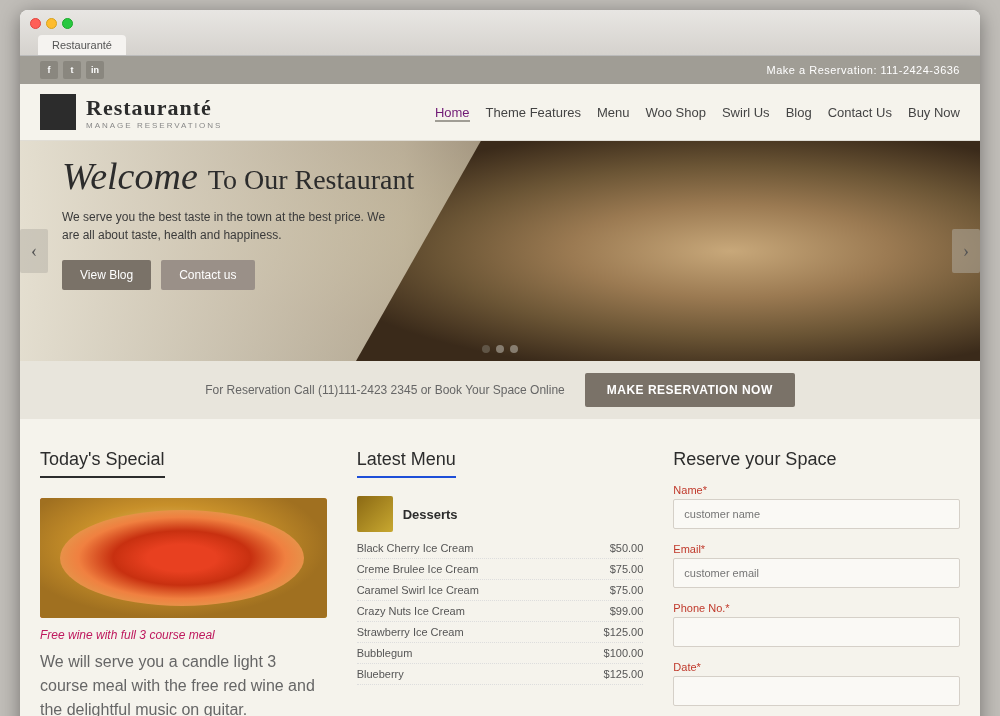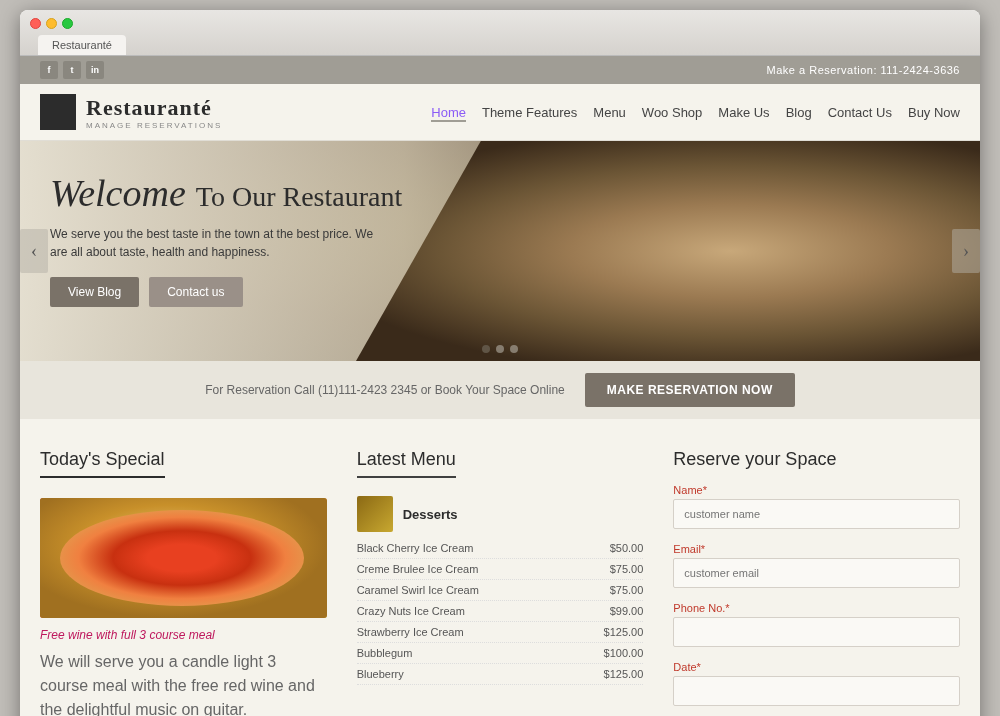--- a/index.html
+++ b/index.html
@@ -94,21 +94,21 @@
     .nav-item {
       font-size: 13px;
       color: #444;
       cursor: pointer;
       font-family: Arial, sans-serif;
       padding: 2px 0;
       text-decoration: none;
       white-space: nowrap;
     }
     .nav-item.active {
-      color: #8b5cf6;
+      color: #701a75;
       border-bottom: 2px solid #a09d95;
       padding-bottom: 0;
     }
     
     .hero {
       position: relative;
       height: 220px;
       background: linear-gradient(to right, rgba(240,230,210,0.9) 35%, rgba(180,160,130,0.5) 60%, rgba(100,80,60,0.3) 100%);
       overflow: hidden;
     }
@@ -120,22 +120,23 @@
       opacity: 0.85;
     }
     .hero-overlay {
       position: absolute;
       inset: 0;
       background: linear-gradient(to right, rgba(240,235,220,0.92) 0%, rgba(220,210,185,0.7) 40%, transparent 70%);
     }
     .hero-content {
       position: relative;
       z-index: 2;
-      padding: 30px 30px;
+      padding: 13px 30px;
       max-width: 50%;
+      margin-left: 12px;
     }
     .hero-title-welcome {
       font-size: 38px;
       font-family: Georgia, serif;
       color: #2c2c2c;
       font-style: italic;
       display: inline;
     }
     .hero-title-sub {
       font-size: 28px;
@@ -291,21 +292,21 @@
       margin-bottom: 8px;
     }
     .special-desc {
       font-size: 16px;
       color: #666;
       font-family: Arial, sans-serif;
       line-height: 1.5;
     }
     
     .menu-section {}
-    .menu-section .section-title { border-bottom: 2px solid #404040; color: #2c2c2c; }
+    .menu-section .section-title { border-bottom: 2px solid #1d4ed8; color: #2c2c2c; }
     .menu-category {
       display: flex;
       align-items: center;
       gap: 10px;
       margin: 10px 0 6px 0;
     }
     .menu-category-img {
       width: 36px; height: 36px;
       background: linear-gradient(135deg, #8b6914, #c8a830);
       border-radius: 2px;
@@ -383,21 +384,21 @@
         <div class="logo-text-wrap">
           <div class="logo-name">Restauranté</div>
           <div class="logo-tagline">Manage Reservations</div>
         </div>
       </div>
       <nav class="main-nav">
         <a class="nav-item active">Home</a>
         <a class="nav-item">Theme Features</a>
         <a class="nav-item">Menu</a>
         <a class="nav-item">Woo Shop</a>
-        <a class="nav-item">Make Us</a>
+        <a class="nav-item">Swirl Us</a>
         <a class="nav-item">Blog</a>
         <a class="nav-item">Contact Us</a>
         <a class="nav-item">Buy Now</a>
       </nav>
     </div>
 
     <div class="hero">
       <div class="hero-bg"></div>
       <div class="hero-food-visual"></div>
       <div class="hero-overlay"></div>

